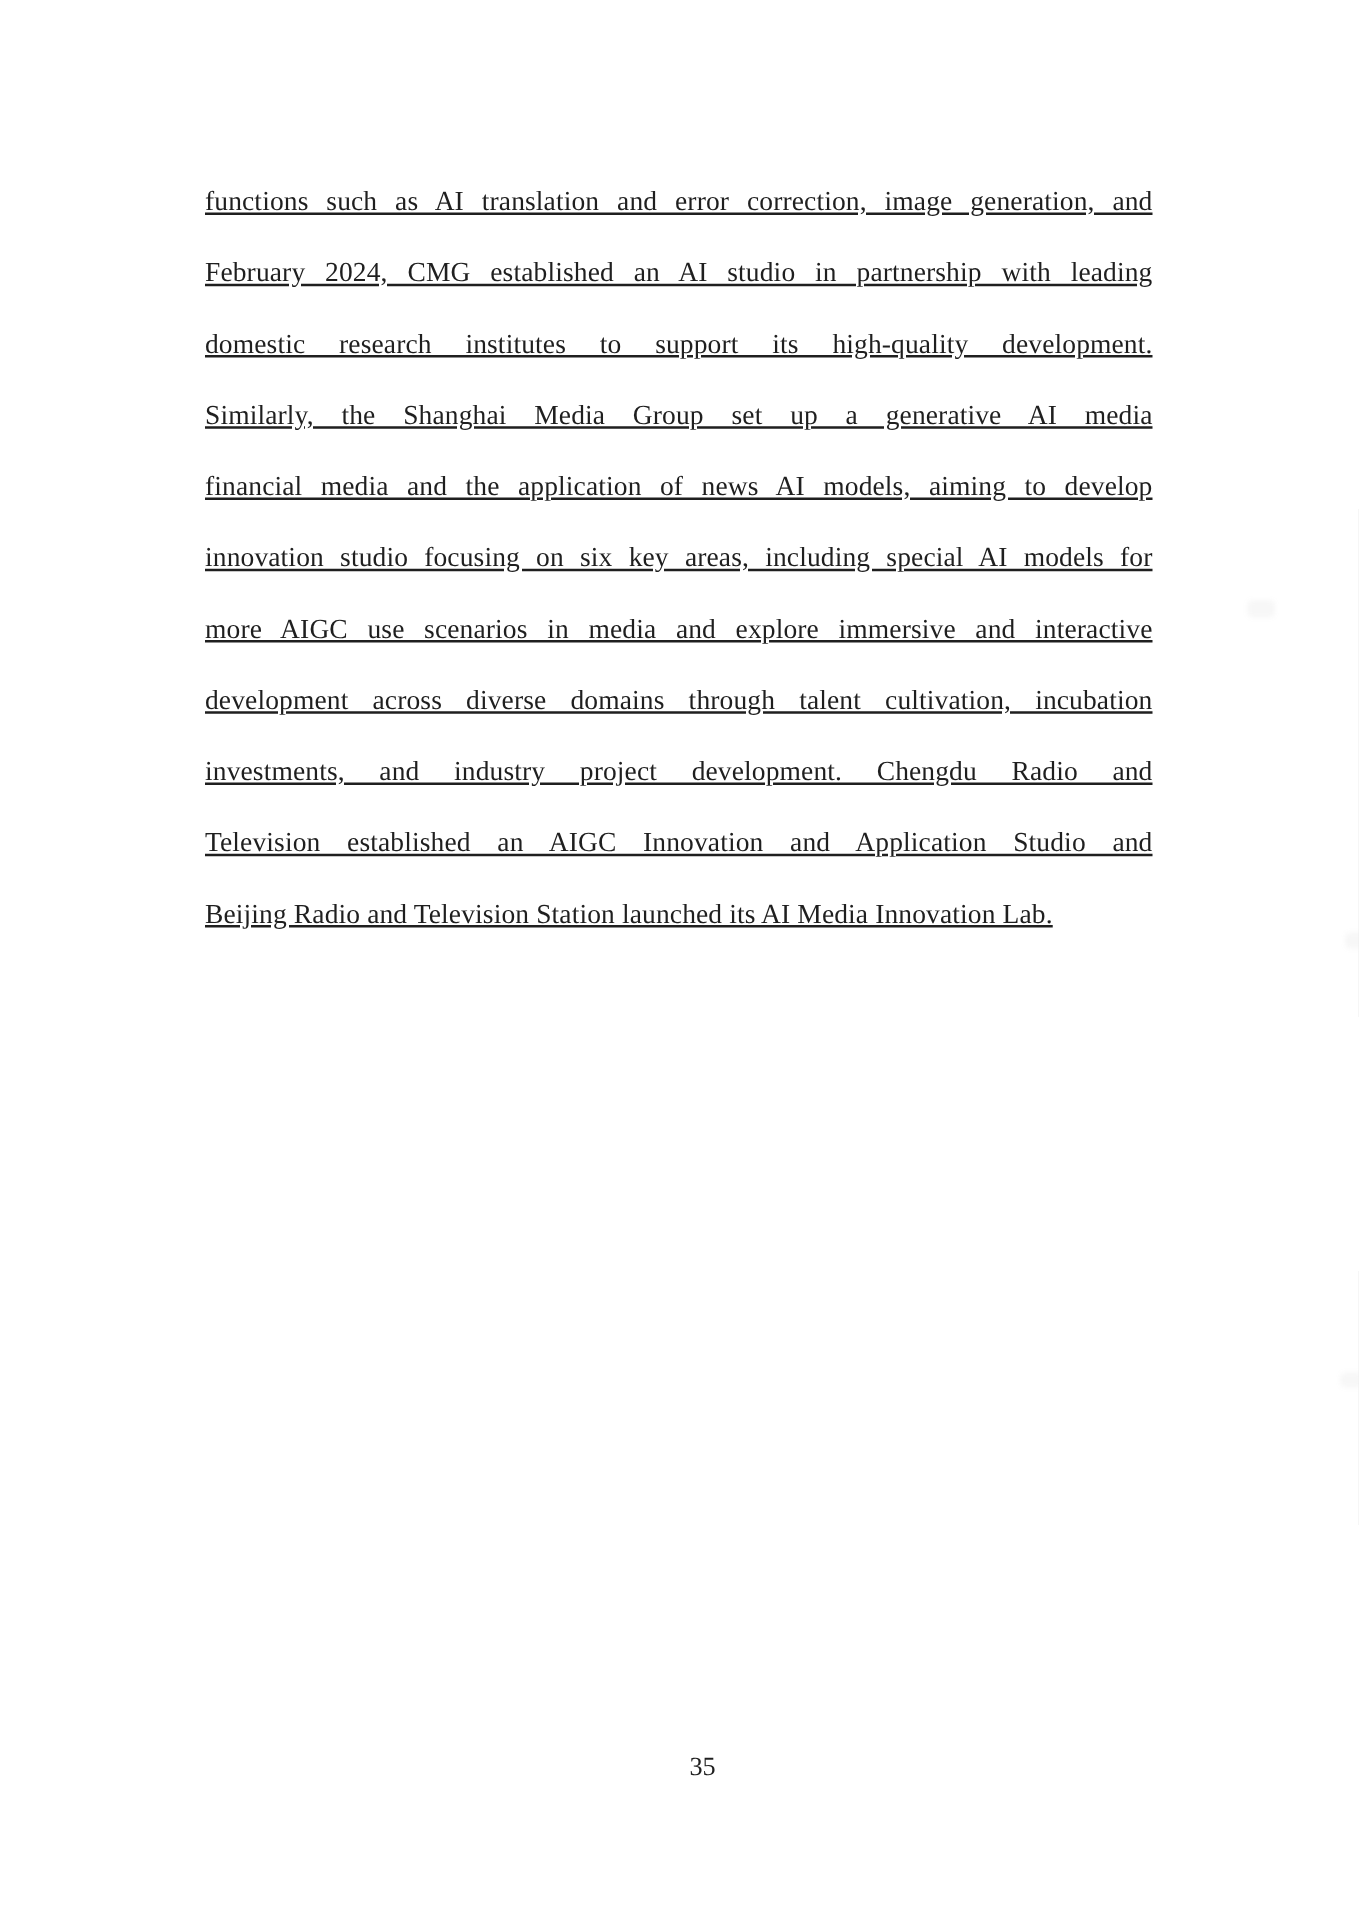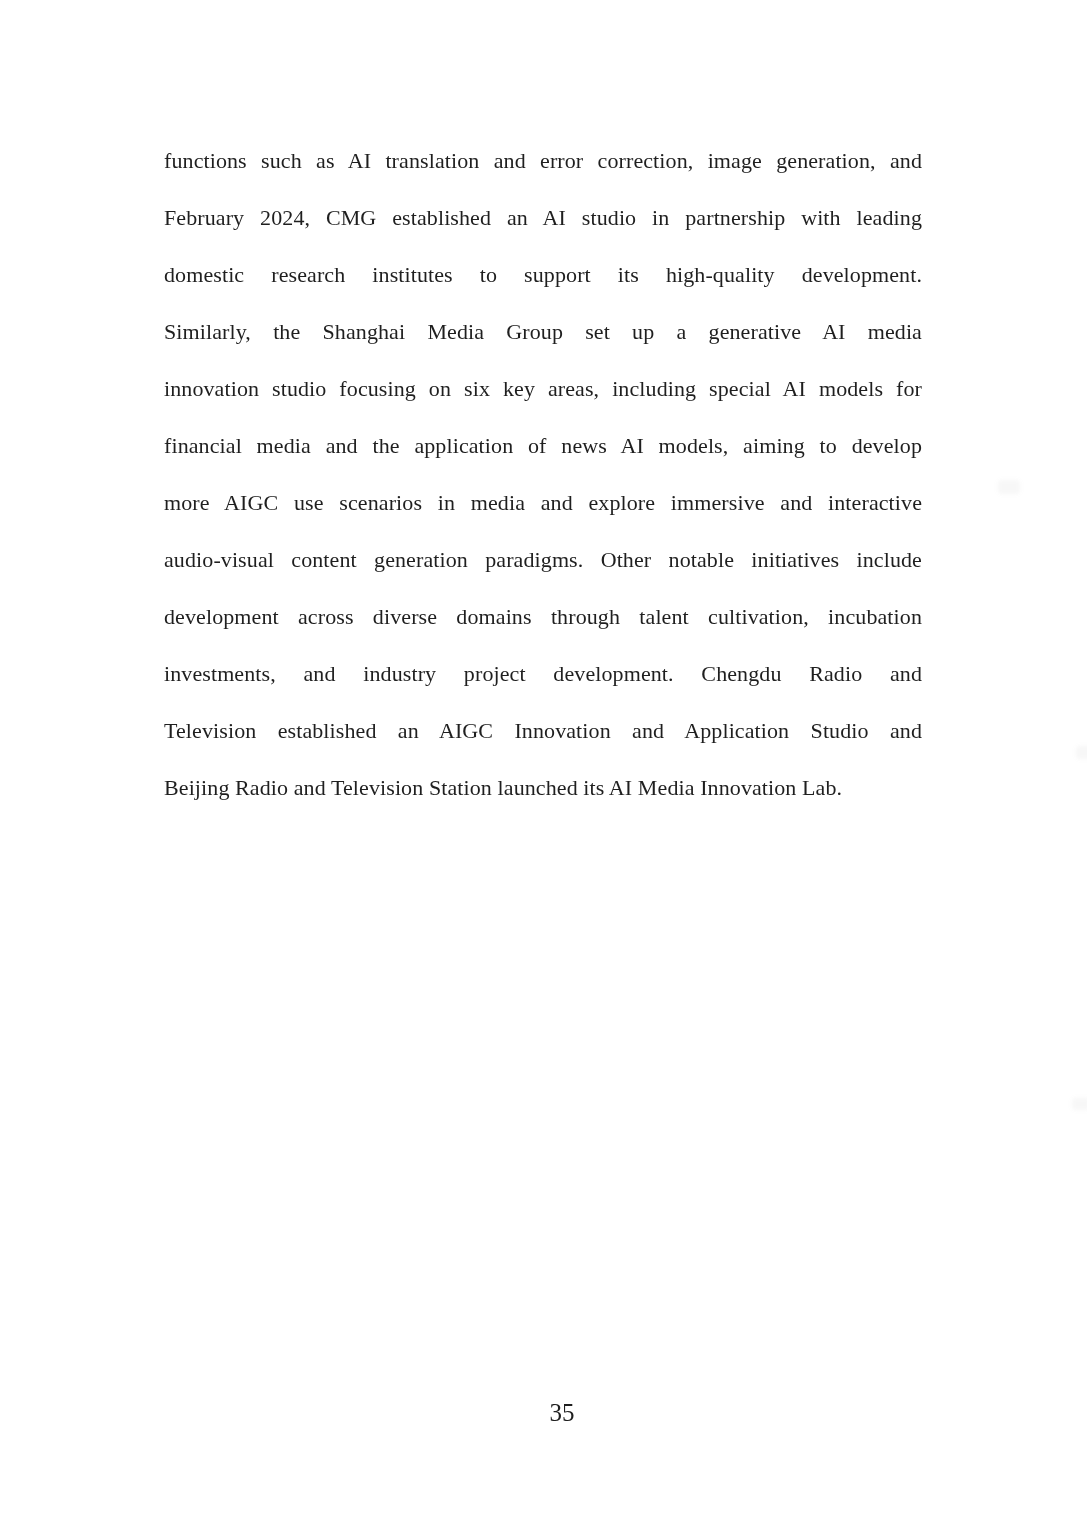--- a/index.html
+++ b/index.html
@@ -17,39 +17,40 @@
     color: #1f1f1f;
   }
   .body-text {
     position: absolute;
     left: 164px;
     top: 132px;
     width: 758px;
     font-size: 22px;
     line-height: 57px;
     letter-spacing: 0.1px;
+    text-decoration: underline;
   }
   .text-line {
     height: 57px;
     white-space: nowrap;
     text-align: justify;
     text-align-last: justify;
   }
   .text-line.last-line {
     text-align-last: left;
     white-space: normal;
   }
   .page-footer {
     position: absolute;
     left: 0;
     right: 0;
     top: 1398px;
     text-align: center;
     padding-left: 37px;
-    font-size: 25px;
+    font-size: 21px;
     line-height: 30px;
   }
   .scan-artifact {
     position: absolute;
     background: rgba(120, 120, 120, 0.06);
     border-radius: 4px;
     filter: blur(2px);
   }
   .artifact-1 { left: 998px;  top: 480px;  width: 22px; height: 14px; }
   .artifact-2 { left: 1076px; top: 746px;  width: 16px; height: 13px; }
@@ -58,24 +59,23 @@
 </head>
 <body>
 
 <div class="page">
 
   <div class="body-text">
       <div class="text-line">functions such as AI translation and error correction, image generation, and</div>
       <div class="text-line">February 2024, CMG established an AI studio in partnership with leading</div>
       <div class="text-line">domestic research institutes to support its high-quality development.</div>
       <div class="text-line">Similarly, the Shanghai Media Group set up a generative AI media</div>
+      <div class="text-line">financial media and the application of news AI models, aiming to develop</div>
       <div class="text-line">innovation studio focusing on six key areas, including special AI models for</div>
-      <div class="text-line">financial media and the application of news AI models, aiming to develop</div>
       <div class="text-line">more AIGC use scenarios in media and explore immersive and interactive</div>
-      <div class="text-line">audio-visual content generation paradigms. Other notable initiatives include</div>
       <div class="text-line">development across diverse domains through talent cultivation, incubation</div>
       <div class="text-line">investments, and industry project development. Chengdu Radio and</div>
       <div class="text-line">Television established an AIGC Innovation and Application Studio and</div>
       <div class="text-line last-line">Beijing Radio and Television Station launched its AI Media Innovation Lab.</div>
     </div>
 
   <div class="scan-artifact artifact-1"></div>
   <div class="scan-artifact artifact-2"></div>
   <div class="scan-artifact artifact-3"></div>
 

